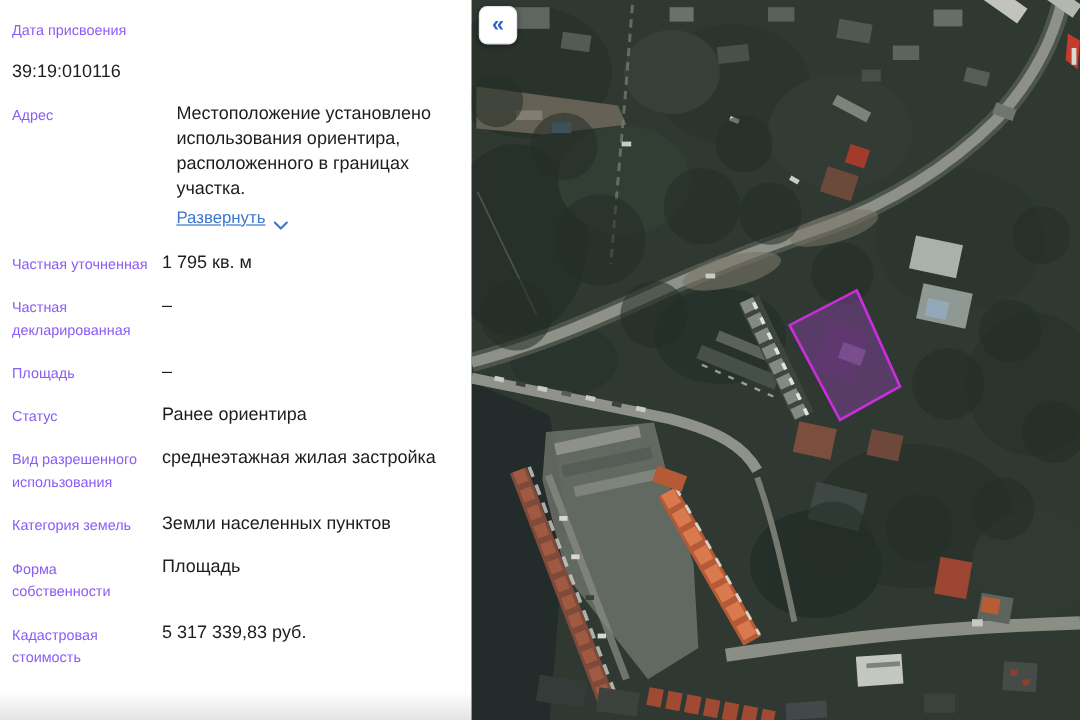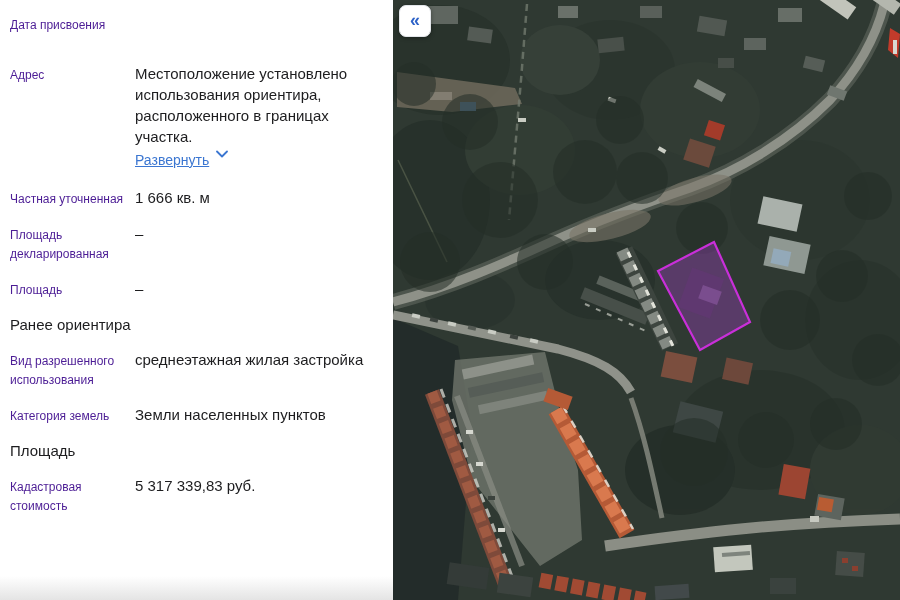--- a/index.html
+++ b/index.html
@@ -3,24 +3,24 @@
 <meta charset="utf-8">
 <style>
   * { margin:0; padding:0; box-sizing:border-box; }
   html,body { width:900px; height:600px; overflow:hidden; }
   body { font-family:"Liberation Sans","DejaVu Sans",sans-serif; background:#fff; }
   .app { display:flex; width:900px; height:600px; }
 
   
   .panel { position:relative; width:393px; height:600px; background:#ffffff; padding:13px 12px 0 10px; flex:0 0 393px; }
   .row { display:flex; margin-bottom:14px; }
-  .row .label { width:125px; flex:0 0 125px; font-size:12px; line-height:19px; color:#4c1d95; padding-top:3px; padding-right:10px; }
+  .row .label { width:125px; flex:0 0 125px; font-size:12px; line-height:19px; color:#8b5cf6; padding-top:3px; padding-right:10px; }
   .row .value { flex:1; font-size:15px; line-height:21px; color:#1d1d1f; }
-  .row.address { margin-bottom:16px; }
-  .expand-link { display:inline-flex; align-items:flex-start; gap:7px; margin-top:3px; font-size:14px; color:#3b76d1; text-decoration:underline; cursor:pointer; }
+  .row.address { margin-bottom:16px;gap:12px; }
+  .expand-link { display:inline-flex; align-items:flex-end; gap:7px; margin-top:3px; font-size:14px; color:#3b76d1; text-decoration:underline; cursor:pointer; }
   .expand-link svg { flex:0 0 auto; }
   .panel-fade { position:absolute; left:0; right:0; bottom:0; height:24px; background:linear-gradient(to bottom, rgba(255,255,255,0), rgba(195,195,195,0.45)); pointer-events:none; }
 
   
   .map { position:relative; flex:1; height:600px; background:#2f3932; overflow:hidden; }
   .map svg { display:block; }
   .collapse-btn { position:absolute; top:5px; left:6px; width:32px; height:32px; background:#ffffff; border:1px solid #e3e6ea; border-radius:7px; box-shadow:0 1px 4px rgba(0,0,0,0.35); color:#2e63c8; font-size:18px; font-weight:bold; line-height:1; cursor:pointer; display:flex; align-items:center; justify-content:center; padding-bottom:3px; }
 </style>
 </head>
 <body>
@@ -28,66 +28,69 @@
 <div class="app">
 
   <aside class="panel">
 
     <div class="row">
       <div class="label">Дата присвоения</div>
     </div>
 
 
     <div class="row">
+      <div class="value">39:19:010116</div>
     </div>
 
     <div class="row address">
       <div class="label">Адрес</div>
       <div class="value">
         <span>Местоположение установлено использования ориентира, расположенного в границах участка.</span>
         <br>
         <a class="expand-link">
           <span>Развернуть</span>
           <svg width="12" height="8" viewBox="0 0 12 8">
             <polyline points="1,1.5 6,6.5 11,1.5" fill="none" stroke="#3b76d1" stroke-width="1.8" stroke-linecap="round" stroke-linejoin="round"></polyline>
           </svg>
         </a>
       </div>
     </div>
 
     <div class="row">
       <div class="label">Частная уточненная</div>
-      <div class="value">1 666 кв. м</div>
-    </div>
-
-    <div class="row">
-      <div class="label">Площадь декларированная</div>
+      <div class="value">1 795 кв. м</div>
+    </div>
+
+    <div class="row">
+      <div class="label">Частная декларированная</div>
       <div class="value">–</div>
     </div>
 
     <div class="row">
       <div class="label">Площадь</div>
       <div class="value">–</div>
     </div>
 
     <div class="row">
+      <div class="label">Статус</div>
       <div class="value">Ранее ориентира</div>
     </div>
 
     <div class="row">
       <div class="label">Вид разрешенного использования</div>
       <div class="value">среднеэтажная жилая застройка</div>
     </div>
 
     <div class="row">
       <div class="label">Категория земель</div>
       <div class="value">Земли населенных пунктов</div>
     </div>
 
     <div class="row">
+      <div class="label">Форма собственности</div>
       <div class="value">Площадь</div>
     </div>
 
     <div class="row">
       <div class="label">Кадастровая стоимость</div>
       <div class="value">5 317 339,83 руб.</div>
     </div>
 
     <div class="panel-fade"></div>
   </aside>

